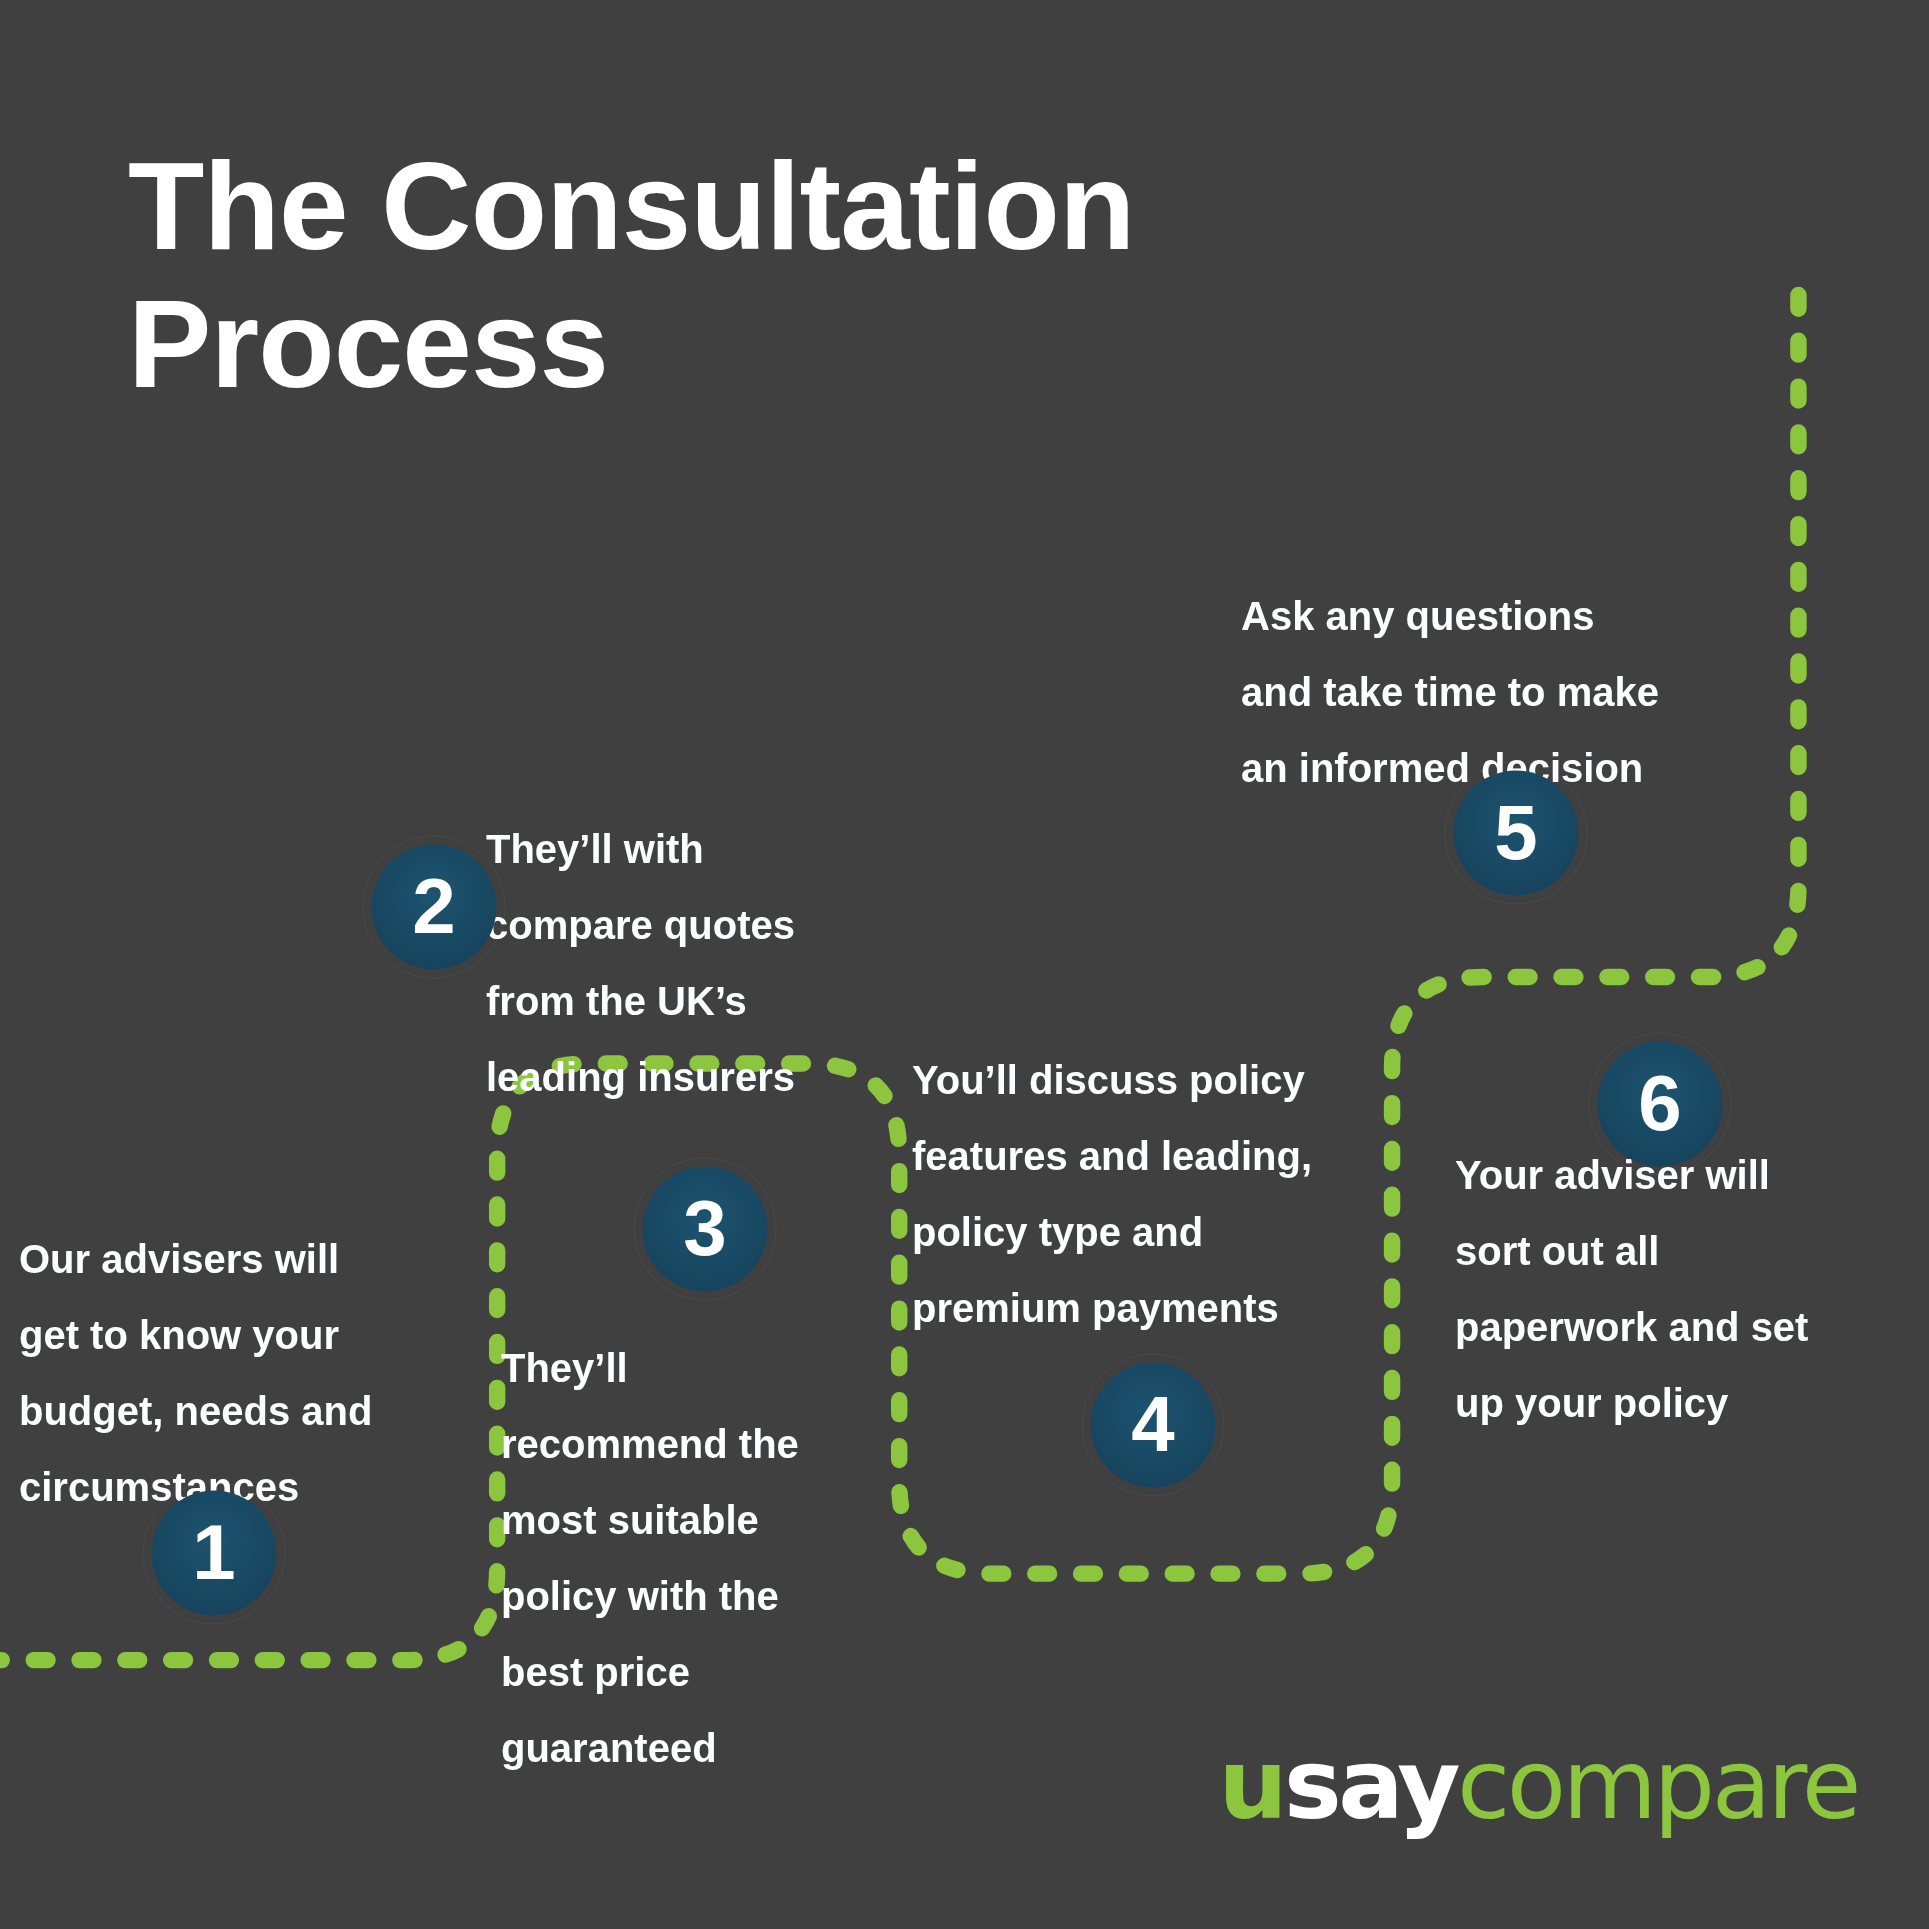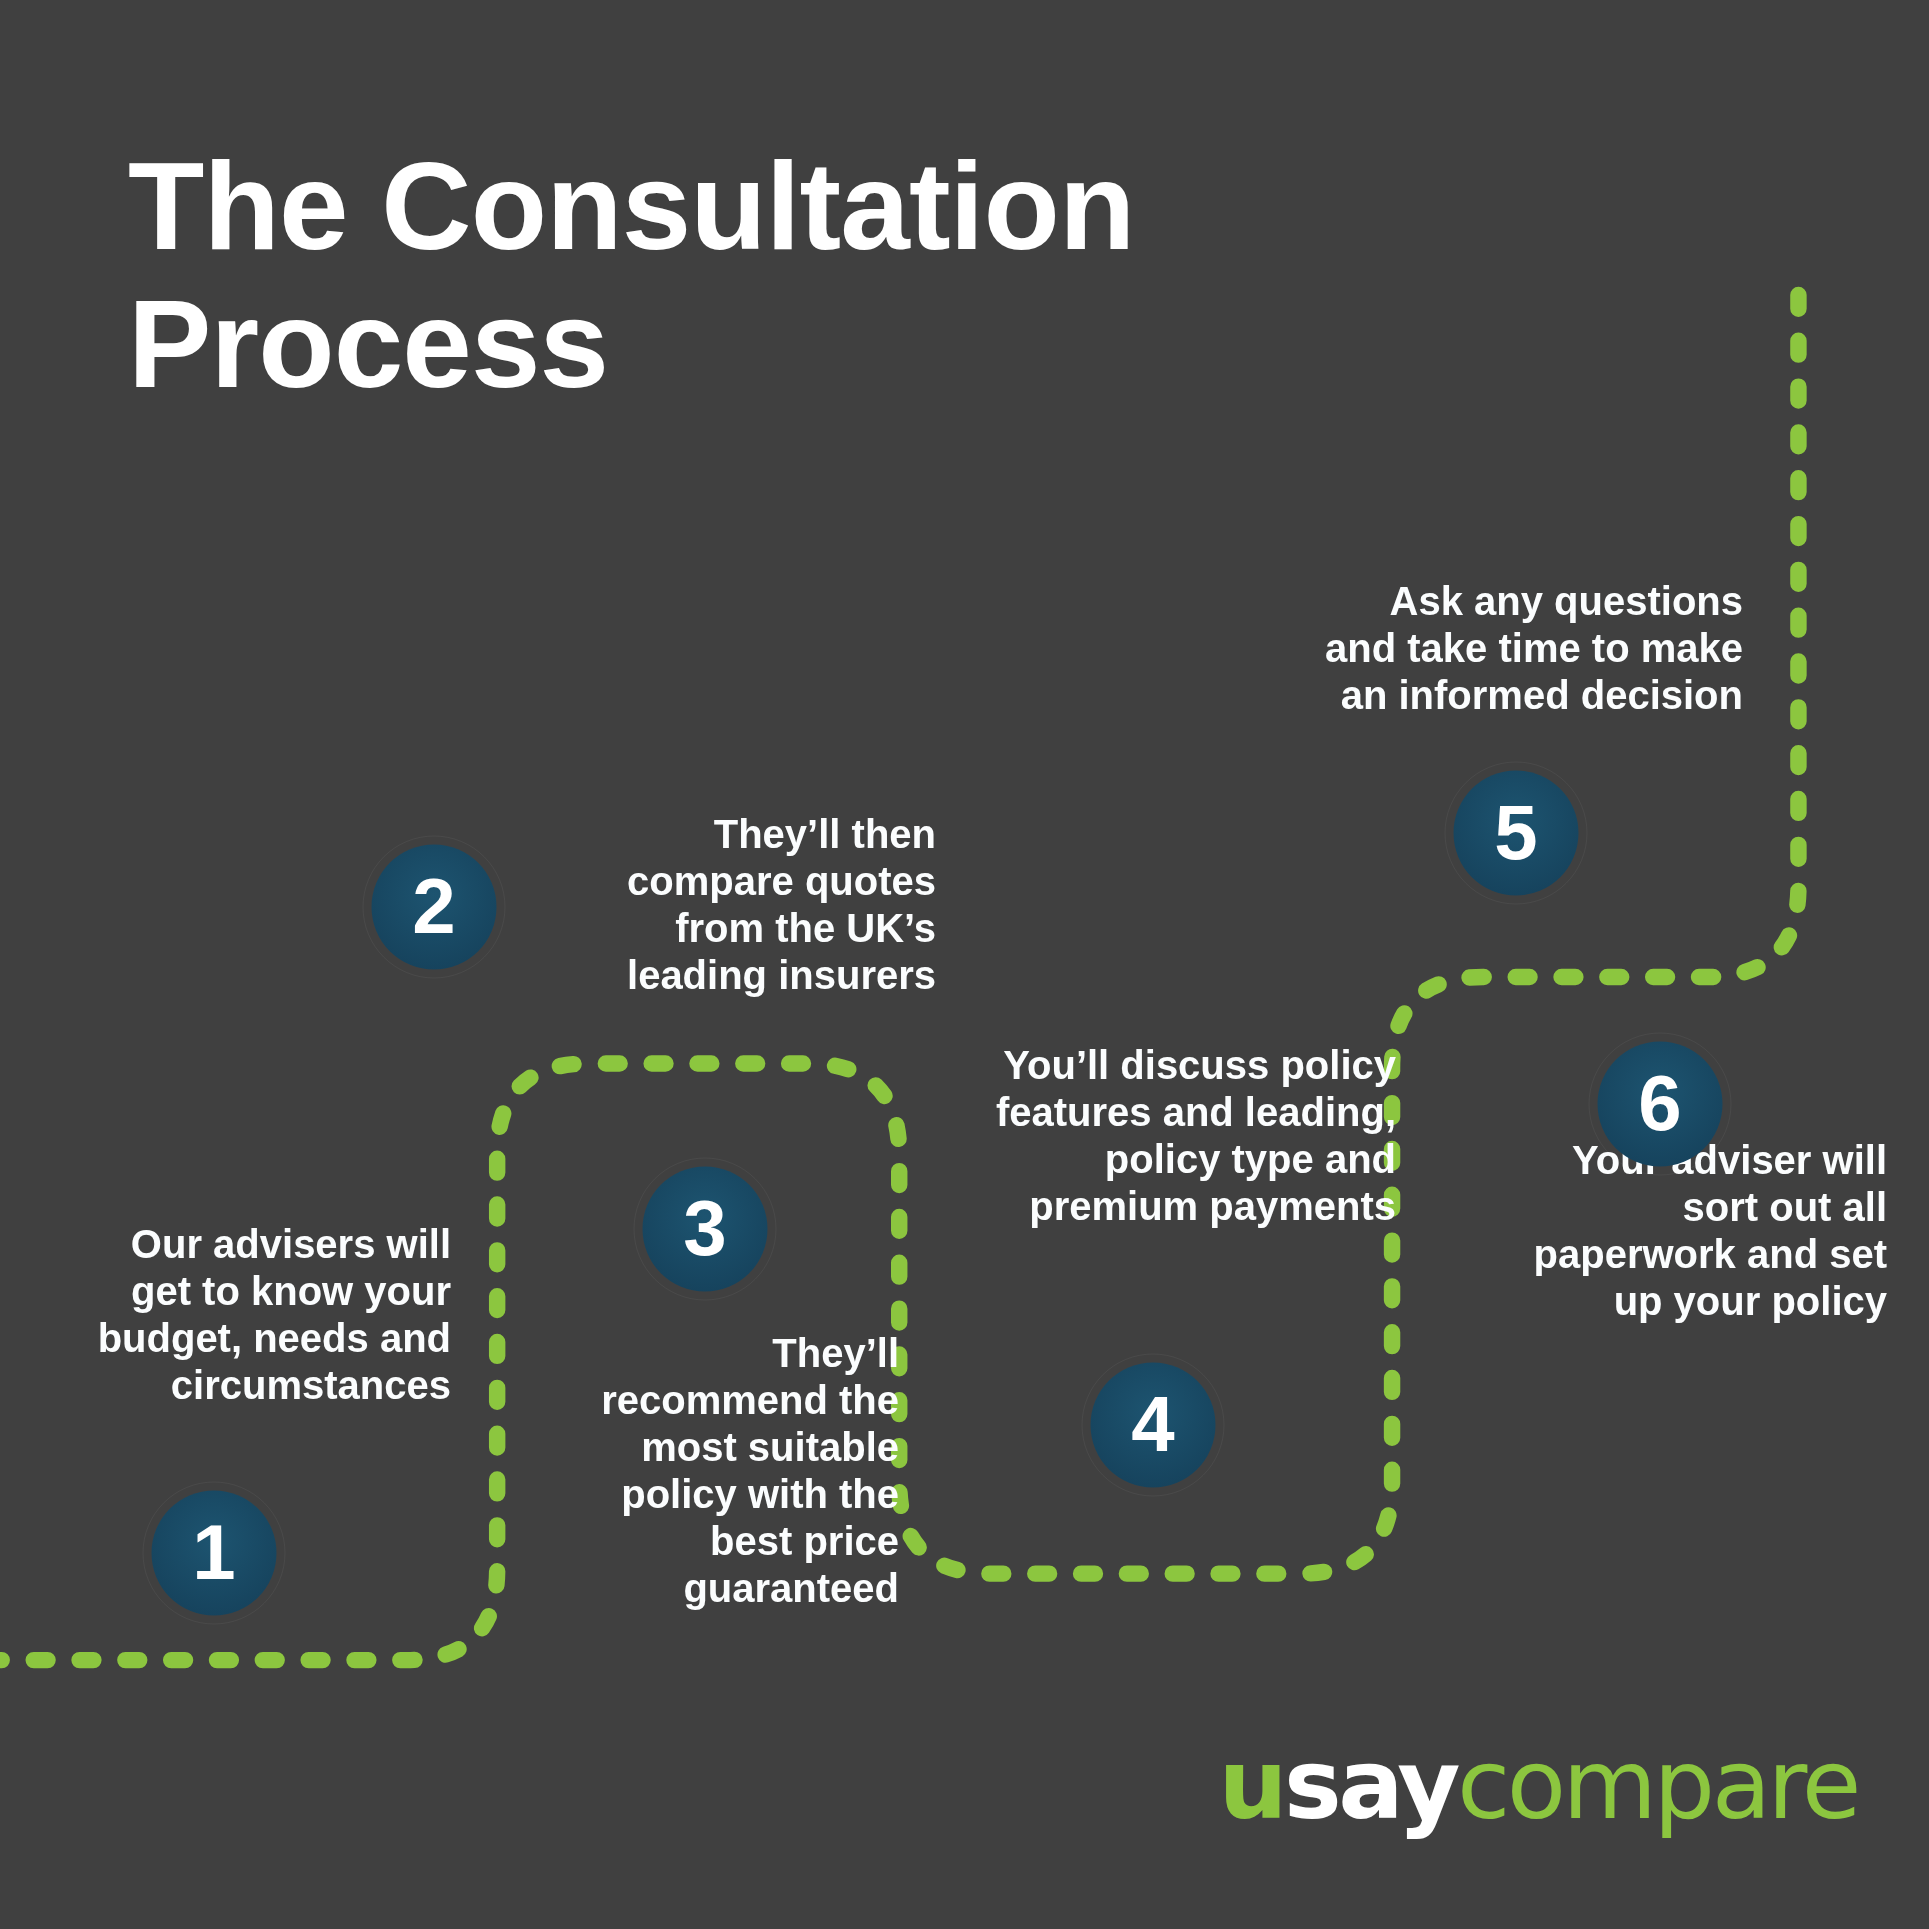--- a/index.html
+++ b/index.html
@@ -44,22 +44,22 @@
     font-size:78px;
     font-weight:700;
     line-height:1;
     transform:translateY(-1.7px);
   }
   .step-text{
     position:absolute;
     color:#fbfdfe;
     font-size:40px;
     font-weight:700;
-    line-height:47px;
-    text-align:right;
+    line-height:76px;
+    text-align:left;
     white-space:pre-line;
     transform:translateX(-50%);
   }
   .logo{
     position:absolute;
     right:71px;top:1736px;
     font-family:"DejaVu Sans", sans-serif;
     font-size:97px;
     letter-spacing:-3.5px;
     line-height:1;
@@ -97,21 +97,21 @@
 Process</h1>
 
   <div class="step-text" style="left:235px;top:1221px;width:432px;">Our advisers will
 get to know your
 budget, needs and
 circumstances</div>
   <div class="step-circle" style="left:214px;top:1553px;">
     <span class="step-number">1</span>
   </div>
 
-  <div class="step-text" style="left:711px;top:811px;width:450px;">They’ll then
+  <div class="step-text" style="left:711px;top:811px;width:450px;">They’ll with
 compare quotes
 from the UK’s
 leading insurers</div>
   <div class="step-circle" style="left:434px;top:907px;">
     <span class="step-number">2</span>
   </div>
 
   <div class="step-text" style="left:700px;top:1330px;width:398px;">They’ll
 recommend the
 most suitable

